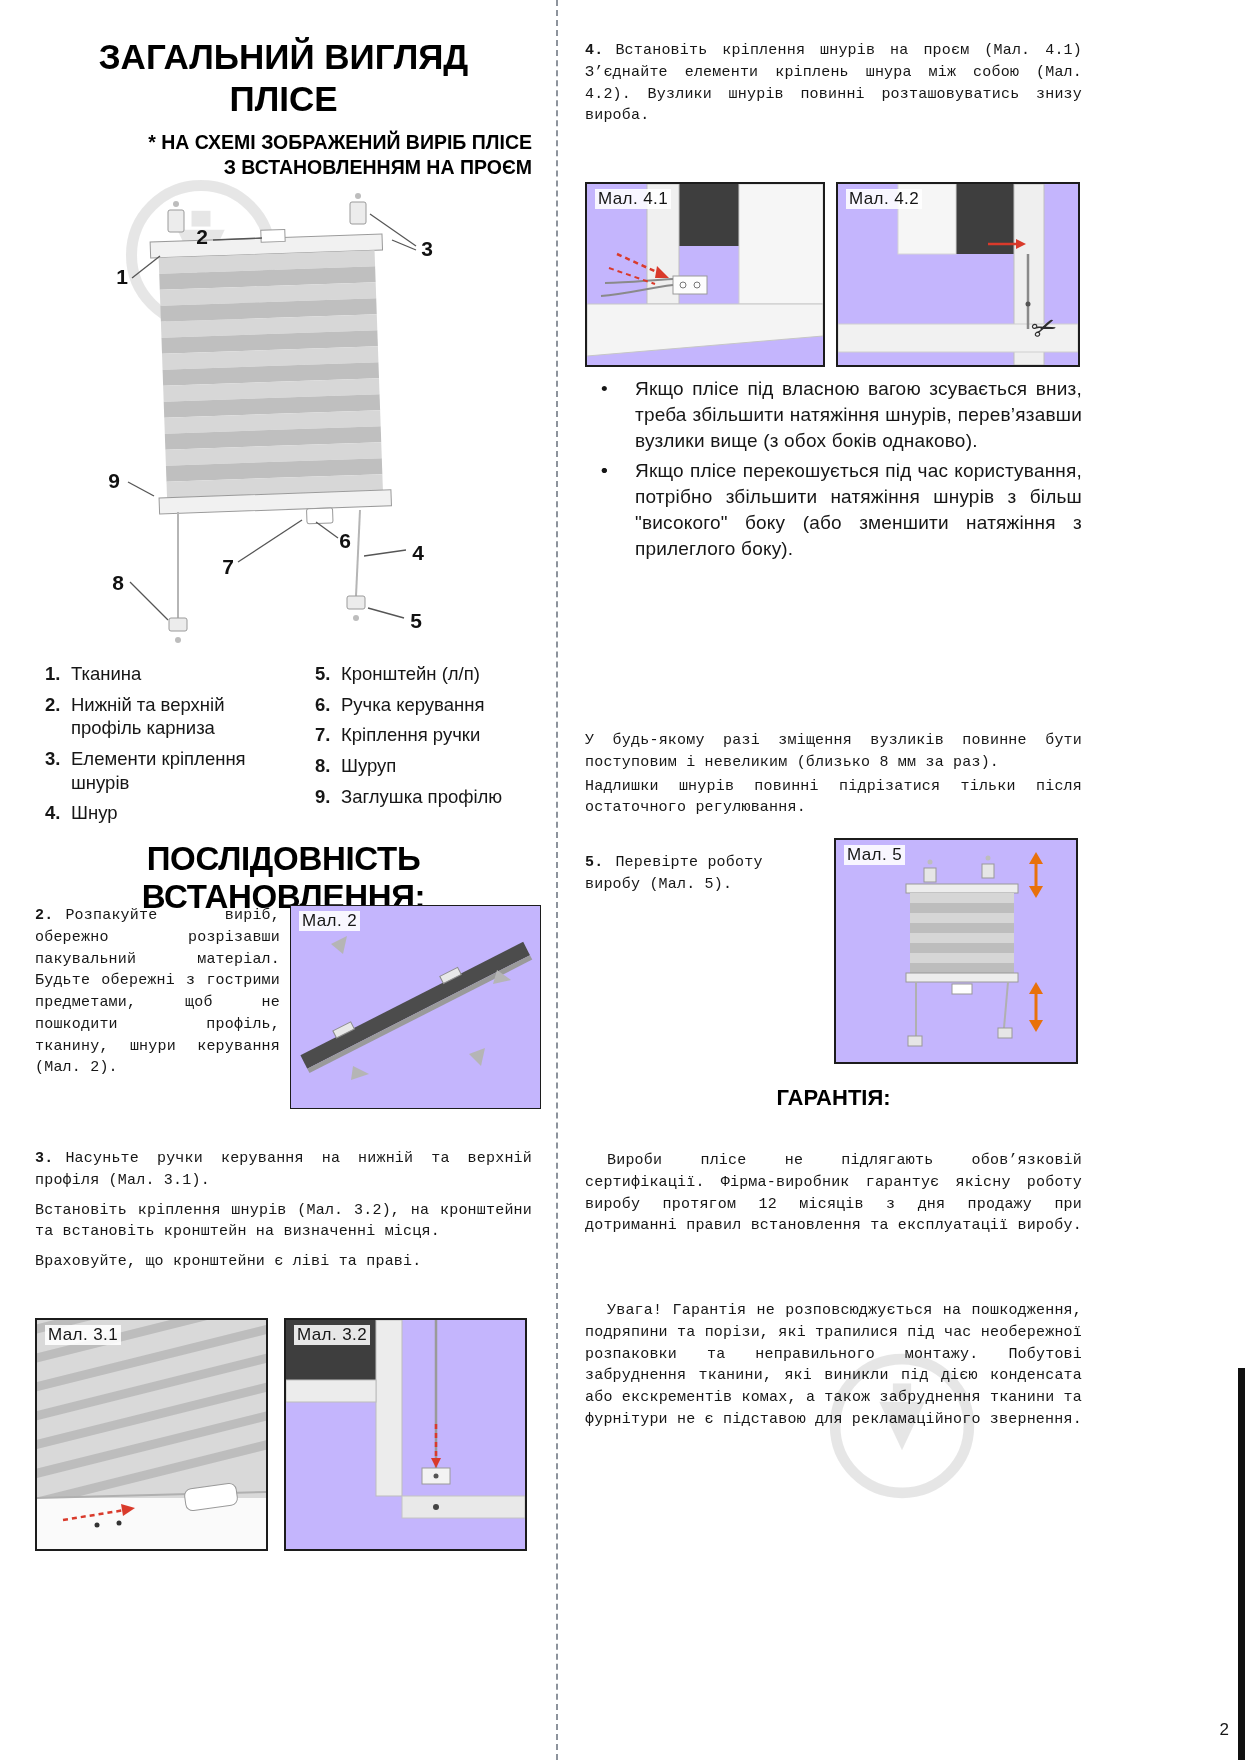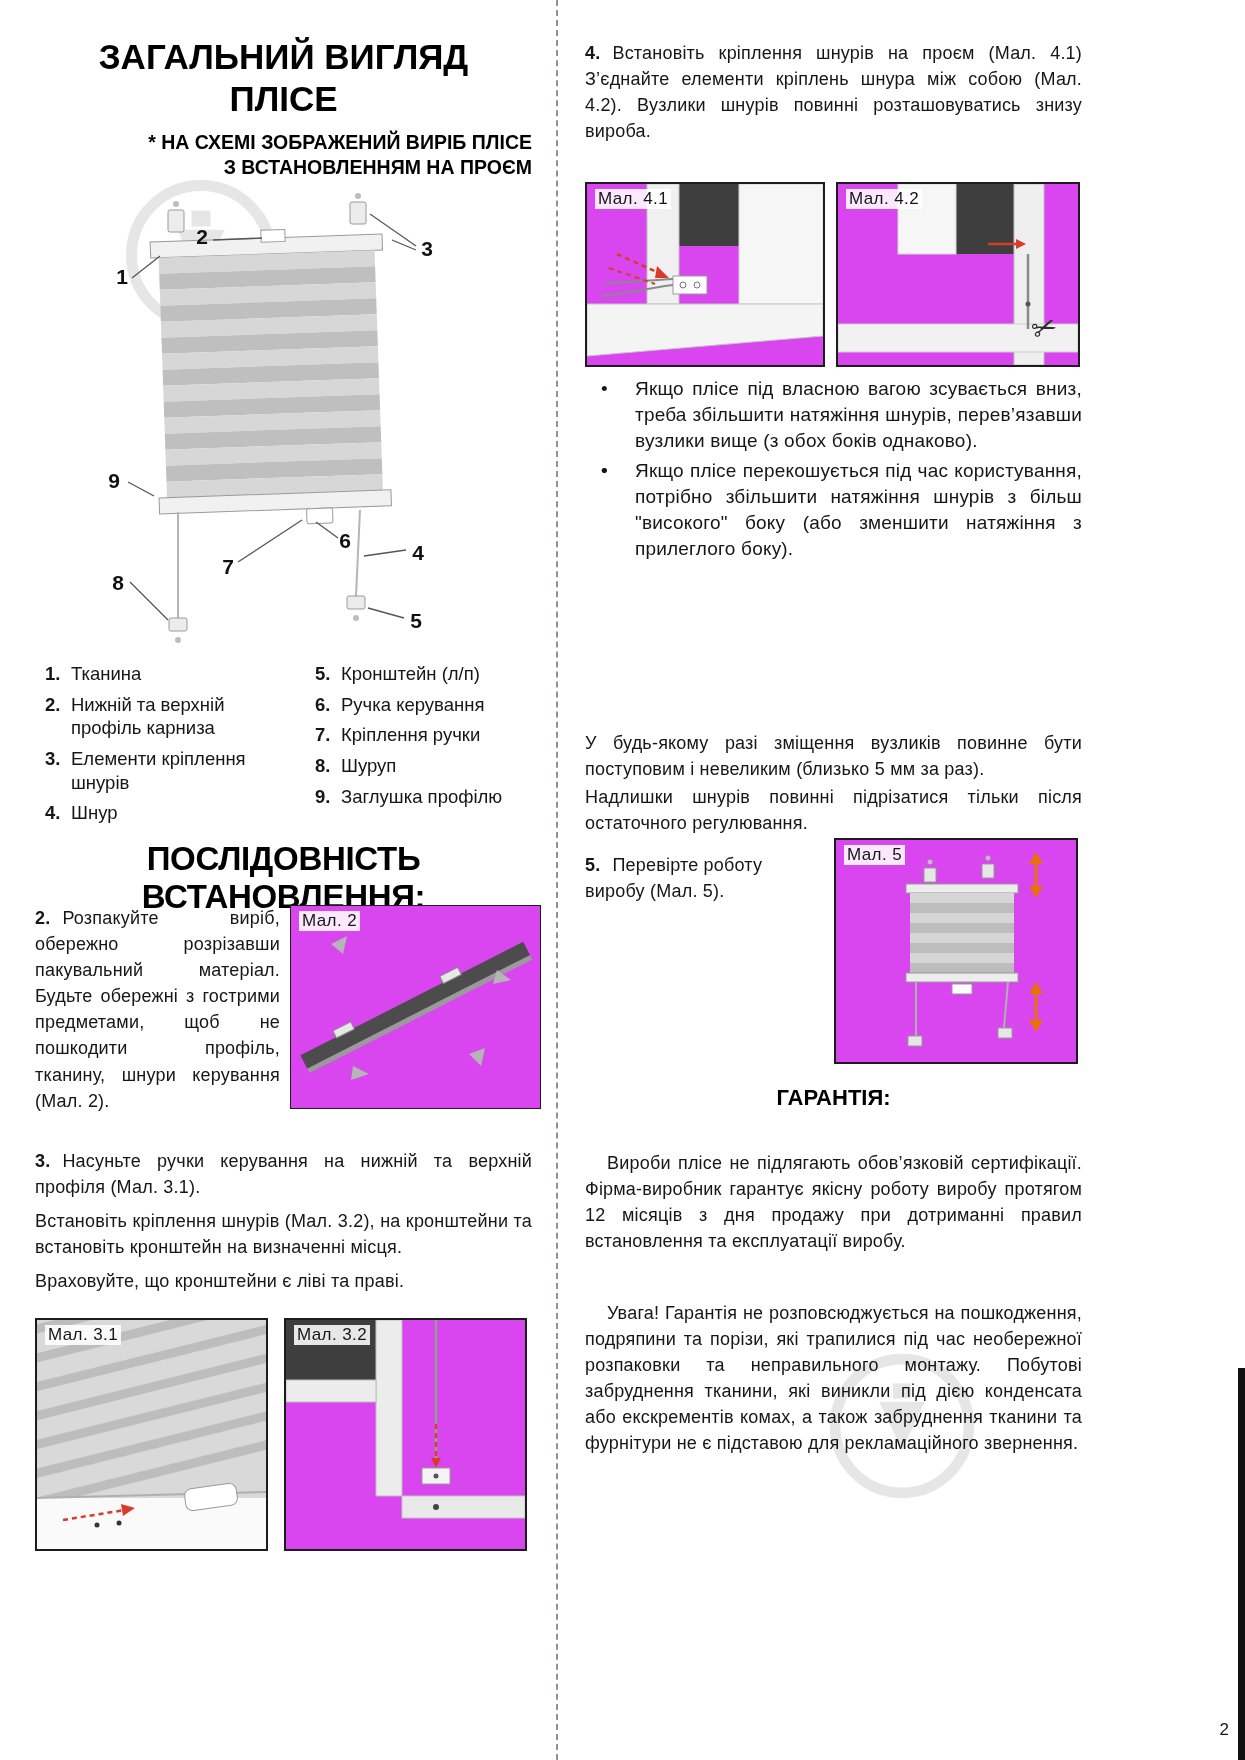--- a/index.html
+++ b/index.html
@@ -5,30 +5,30 @@
   html,body{margin:0;padding:0;background:#ffffff;}
   body{width:1245px;height:1760px;position:relative;font-family:"Liberation Sans",sans-serif;color:#161616;}
   .page{position:absolute;inset:0;overflow:hidden;background:#fff;}
   .col{position:absolute;top:0;height:100%;z-index:1;}
   .col-left{left:35px;width:497px;}
   .col-right{left:585px;width:497px;}
   .abs{position:absolute;}
   .main-title{top:36px;left:0;right:0;text-align:center;font-weight:bold;font-size:35px;line-height:1.2;color:#000;letter-spacing:0px;}
   .tline{display:block;}
   .subtitle{top:130px;left:0;right:0;text-align:right;font-weight:bold;font-size:19.5px;line-height:1.3;color:#000;}
-  .body-text{font-size:18px;line-height:1.45;text-align:justify;letter-spacing:0.2px;margin:0 0 8px 0;}
+  .body-text{font-size:15px;line-height:1.45;text-align:justify;letter-spacing:0.2px;margin:0 0 8px 0;font-family:Liberation Mono, monospace;}
   .stepnum{font-weight:bold;margin-right:12px;}
   .section-title{font-size:33px;font-weight:bold;text-align:center;letter-spacing:-0.3px;color:#000;}
   .legend{font-size:18.5px;line-height:1.28;}
   .legend-col{position:absolute;top:0;}
   .legend-col1{left:10px;width:245px;}
   .legend-col2{left:280px;width:215px;}
   .legend-item{display:flex;margin-bottom:7px;}
   .lnum{font-weight:bold;min-width:26px;flex:0 0 auto;}
-  .figure{position:absolute;border:2px solid #1c1c1c;background:#d946ef;overflow:hidden;}
+  .figure{position:absolute;border:2px solid #1c1c1c;background:#c4b5fd;overflow:hidden;}
   .figure.thin{border-width:1.5px;padding-left:20px;}
   .fig-label{position:absolute;top:5px;left:8px;font-size:17px;letter-spacing:0.4px;background:rgba(255,255,255,0.88);padding:0 3px;z-index:2;}
   .figure svg{position:absolute;inset:0;width:100%;height:100%;}
   .diagram-wrap{top:180px;left:15px;width:470px;height:480px;}
   .diagram-wrap svg{width:100%;height:100%;}
   .co{font-size:21px;font-weight:bold;fill:#111;}
   .bullet-list{list-style:none;margin:0;padding:0;}
   .bullet-item{position:relative;padding-left:50px;margin-bottom:3px;font-size:19px;line-height:1.38;text-align:justify;letter-spacing:0.2px;}
   .bullet-mark{position:absolute;left:16px;top:0;}
   .warranty-title{font-size:22px;font-weight:bold;text-align:center;color:#000;}
@@ -292,21 +292,21 @@
       </svg>
     </div>
 
     <ul class="abs bullet-list" style="top:376px;left:0;width:497px;">
       <li class="bullet-item"><span class="bullet-mark">•</span><span>Якщо плісе під власною вагою зсувається вниз, треба збільшити натяжіння шнурів, перев’язавши вузлики вище (з обох боків однаково).</span></li>
       <li class="bullet-item"><span class="bullet-mark">•</span></li>
       <li class="bullet-item"><span class="bullet-mark">•</span><span>Якщо плісе перекошується під час користування, потрібно збільшити натяжіння шнурів з більш "високого" боку (або зменшити натяжіння з прилеглого боку).</span></li>
     </ul>
 
     <div class="abs" style="top:730px;left:0;width:497px;">
-      <p class="body-text" style="margin-bottom:2px;">У будь-якому разі зміщення вузликів повинне бути поступовим і невеликим (близько 5 мм за раз).</p>
+      <p class="body-text" style="margin-bottom:2px;">У будь-якому разі зміщення вузликів повинне бути поступовим і невеликим (близько 8 мм за раз).</p>
       <p class="body-text">Надлишки шнурів повинні підрізатися тільки після остаточного регулювання.</p>
     </div>
 
     <p class="abs body-text" style="top:852px;left:0;width:235px;text-align:left;"><b class="stepnum">5.</b><span>Перевірте роботу виробу (Мал. 5).</span></p>
 
     <div class="figure" style="left:249px;top:838px;width:240px;height:222px;">
       <span class="fig-label">Мал. 5</span>
       <svg viewBox="0 0 240 222">
         <rect x="88" y="28" width="12" height="14" fill="#e6e6e6" stroke="#999"></rect>
         <rect x="146" y="24" width="12" height="14" fill="#e6e6e6" stroke="#999"></rect>

